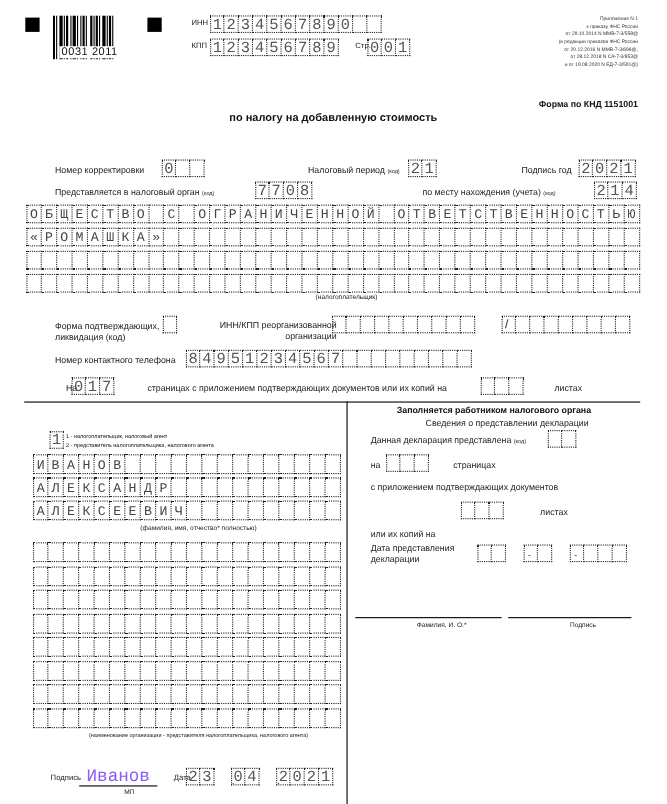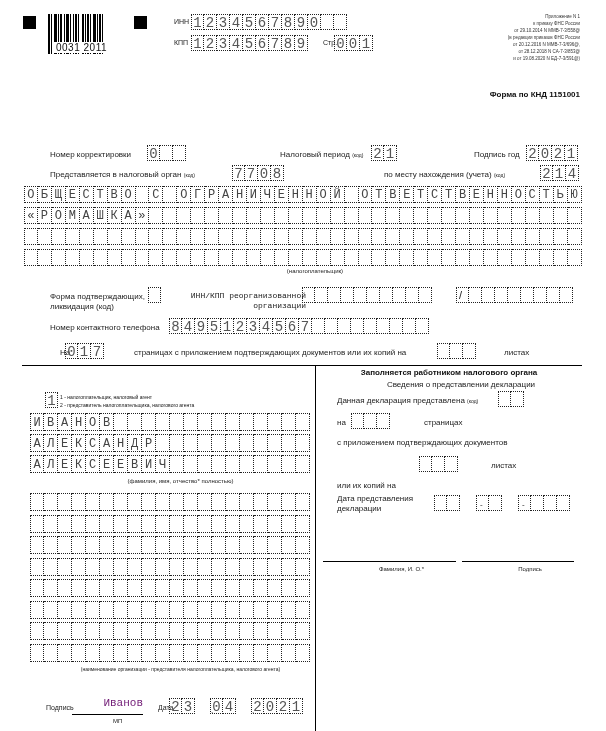--- a/index.html
+++ b/index.html
@@ -94,20 +94,21 @@
     <div>от 29.10.2014 N ММВ-7-3/558@</div>
     <div>(в редакции приказов ФНС России</div>
     <div>от 20.12.2016 N ММВ-7-3/696@,</div>
     <div>от 28.12.2018 N СА-7-3/853@</div>
     <div>и от 19.08.2020 N ЕД-7-3/591@)</div>
   </div>
 
 <div class="abs bold" style="right:26px;top:90px;font-size:8px;">Форма по КНД 1151001</div>
 
 <div class="abs center bold" style="left:0;width:606px;top:101px;font-size:10px;line-height:14px;">
+  <div>по налогу на добавленную стоимость</div>
 </div>
 
 <div class="abs lbl" style="left:38px;top:150px;">Номер корректировки</div>
 <div class="cells" style="left:147px;top:145px;">
     <div class="cell">0</div>
     <div class="cell"></div>
     <div class="cell"></div>
   </div>
 <div class="abs lbl" style="left:268px;top:150px;">
   <span>Налоговый период</span>
@@ -317,21 +318,21 @@
   </div>
 <div class="abs lbl center" style="left:0;width:606px;top:268px;font-size:6px;">(налогоплательщик)</div>
 
 <div class="abs lbl" style="left:38px;top:292px;line-height:10px;">
   <div>Форма подтверждающих,</div>
   <div>ликвидация (код)</div>
 </div>
 <div class="cells" style="left:148px;top:287px;">
     <div class="cell"></div>
   </div>
-<div class="abs lbl" style="left:172px;top:291px;line-height:10px;text-align:right;width:122px;font-family:Liberation Mono, monospace;">
+<div class="abs lbl" style="left:172px;top:291px;line-height:10px;text-align:right;width:122px;">
   <div>ИНН/КПП реорганизованной</div>
   <div>организации</div>
 </div>
 <div class="cells" style="left:302px;top:287px;">
     <div class="cell"></div>
     <div class="cell"></div>
     <div class="cell"></div>
     <div class="cell"></div>
     <div class="cell"></div>
     <div class="cell"></div>
@@ -646,21 +647,21 @@
       <div class="cell"></div>
       <div class="cell"></div>
       <div class="cell"></div>
       <div class="cell"></div>
       <div class="cell"></div>
     </div>
   </div>
 <div class="abs lbl center" style="left:22px;width:293px;top:666px;font-size:5px;">(наименование организации - представителя налогоплательщика, налогового агента)</div>
 
 <div class="abs lbl" style="left:34px;top:704px;font-size:7px;">Подпись</div>
-<div class="abs" style="left:72px;top:697px;width:71px;text-align:right;font-family:'Liberation Mono', monospace;font-size:11px;color:#701a75;">Иванов</div>
+<div class="abs" style="left:72px;top:697px;width:71px;text-align:center;font-family:'Liberation Mono', monospace;font-size:16px;color:#8b5cf6;">Иванов</div>
 <div class="hr" style="left:72px;top:714px;width:71px;"></div>
 <div class="abs lbl" style="left:101px;top:718px;font-size:6px;">МП</div>
 <div class="abs lbl" style="left:146px;top:704px;font-size:7px;">Дата</div>
 <div class="cells" style="left:169px;top:698px;">
     <div class="cell">2</div>
     <div class="cell">3</div>
   </div>
 <div class="abs lbl" style="left:199px;top:706px;">.</div>
 <div class="cells" style="left:210px;top:698px;">
     <div class="cell">0</div>
@@ -683,21 +684,21 @@
 <div class="cells" style="left:498px;top:391px;">
     <div class="cell"></div>
     <div class="cell"></div>
   </div>
 <div class="abs lbl" style="left:325px;top:418px;">на</div>
 <div class="cells" style="left:351px;top:413px;">
     <div class="cell"></div>
     <div class="cell"></div>
     <div class="cell"></div>
   </div>
-<div class="abs lbl" style="left:412px;top:418px;">страницах</div>
+<div class="abs lbl" style="left:400px;top:418px;">страницах</div>
 <div class="abs lbl" style="left:325px;top:438px;">с приложением подтверждающих документов</div>
 <div class="abs lbl" style="left:325px;top:461px;margin-top:20px;">или их копий на</div>
 <div class="cells" style="left:419px;top:456px;">
     <div class="cell"></div>
     <div class="cell"></div>
     <div class="cell"></div>
   </div>
 <div class="abs lbl" style="left:479px;top:461px;">листах</div>
 <div class="abs lbl" style="left:325px;top:494px;line-height:10px;">
   <div>Дата представления</div>

